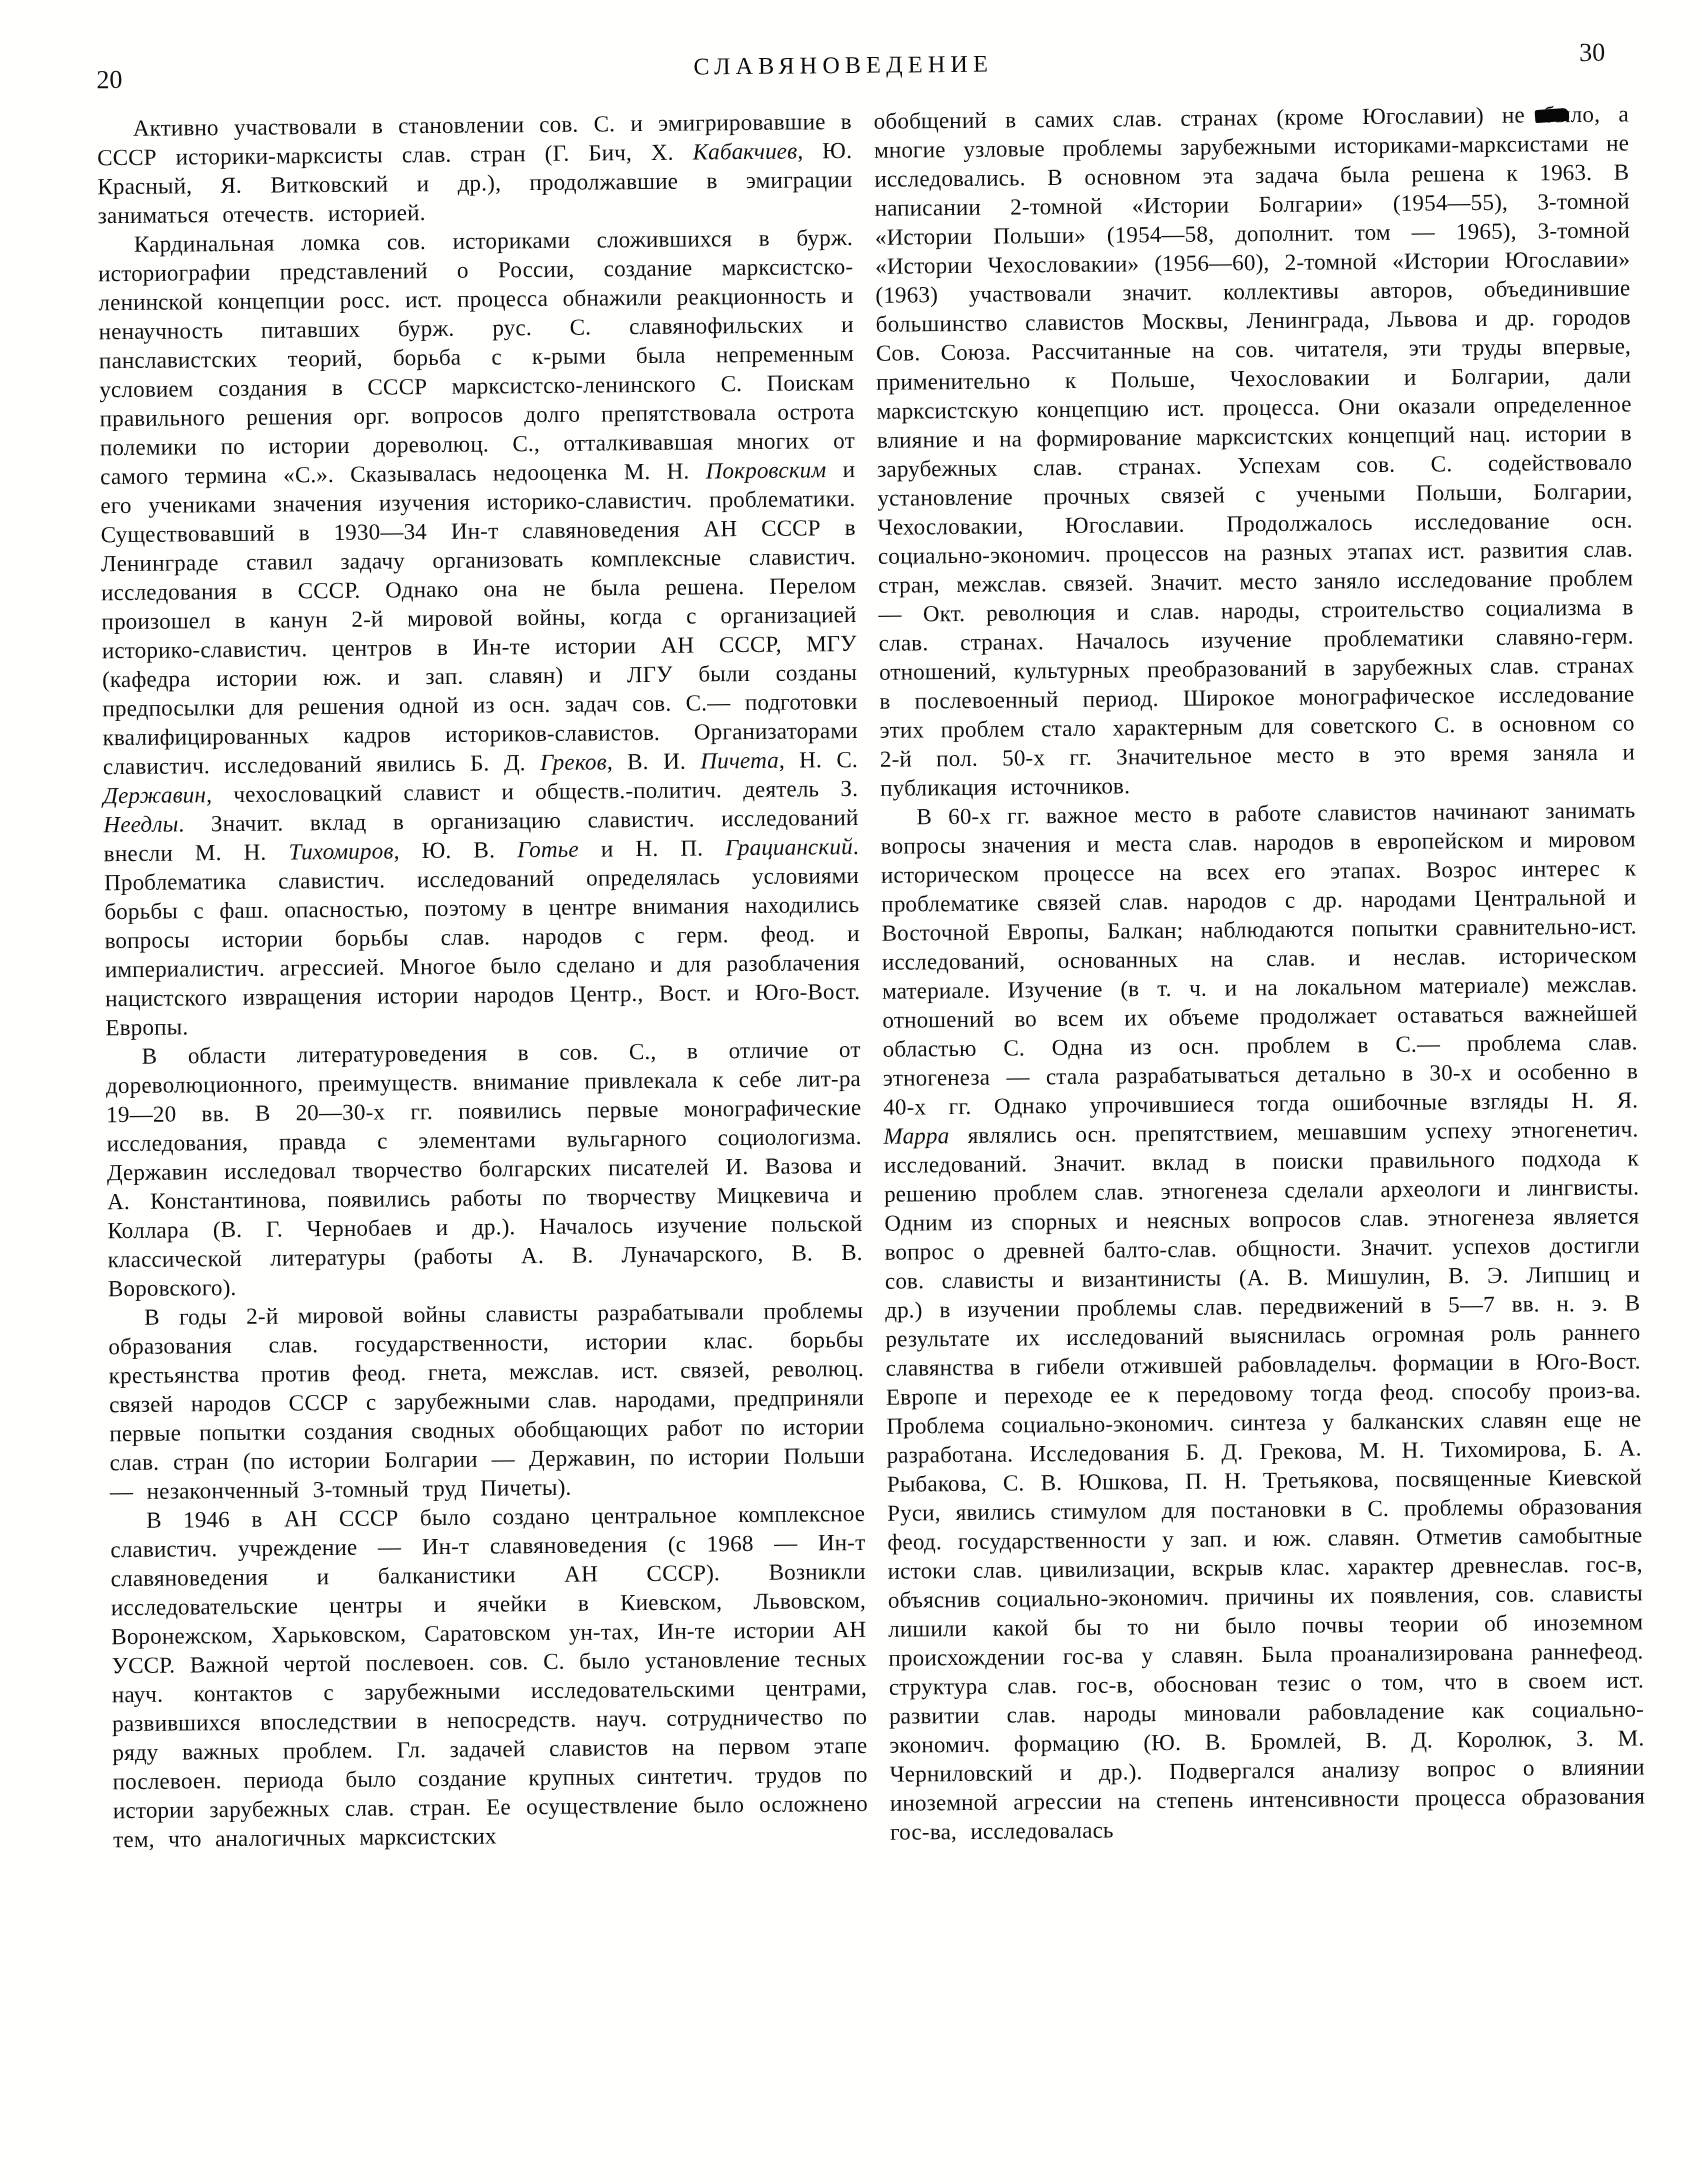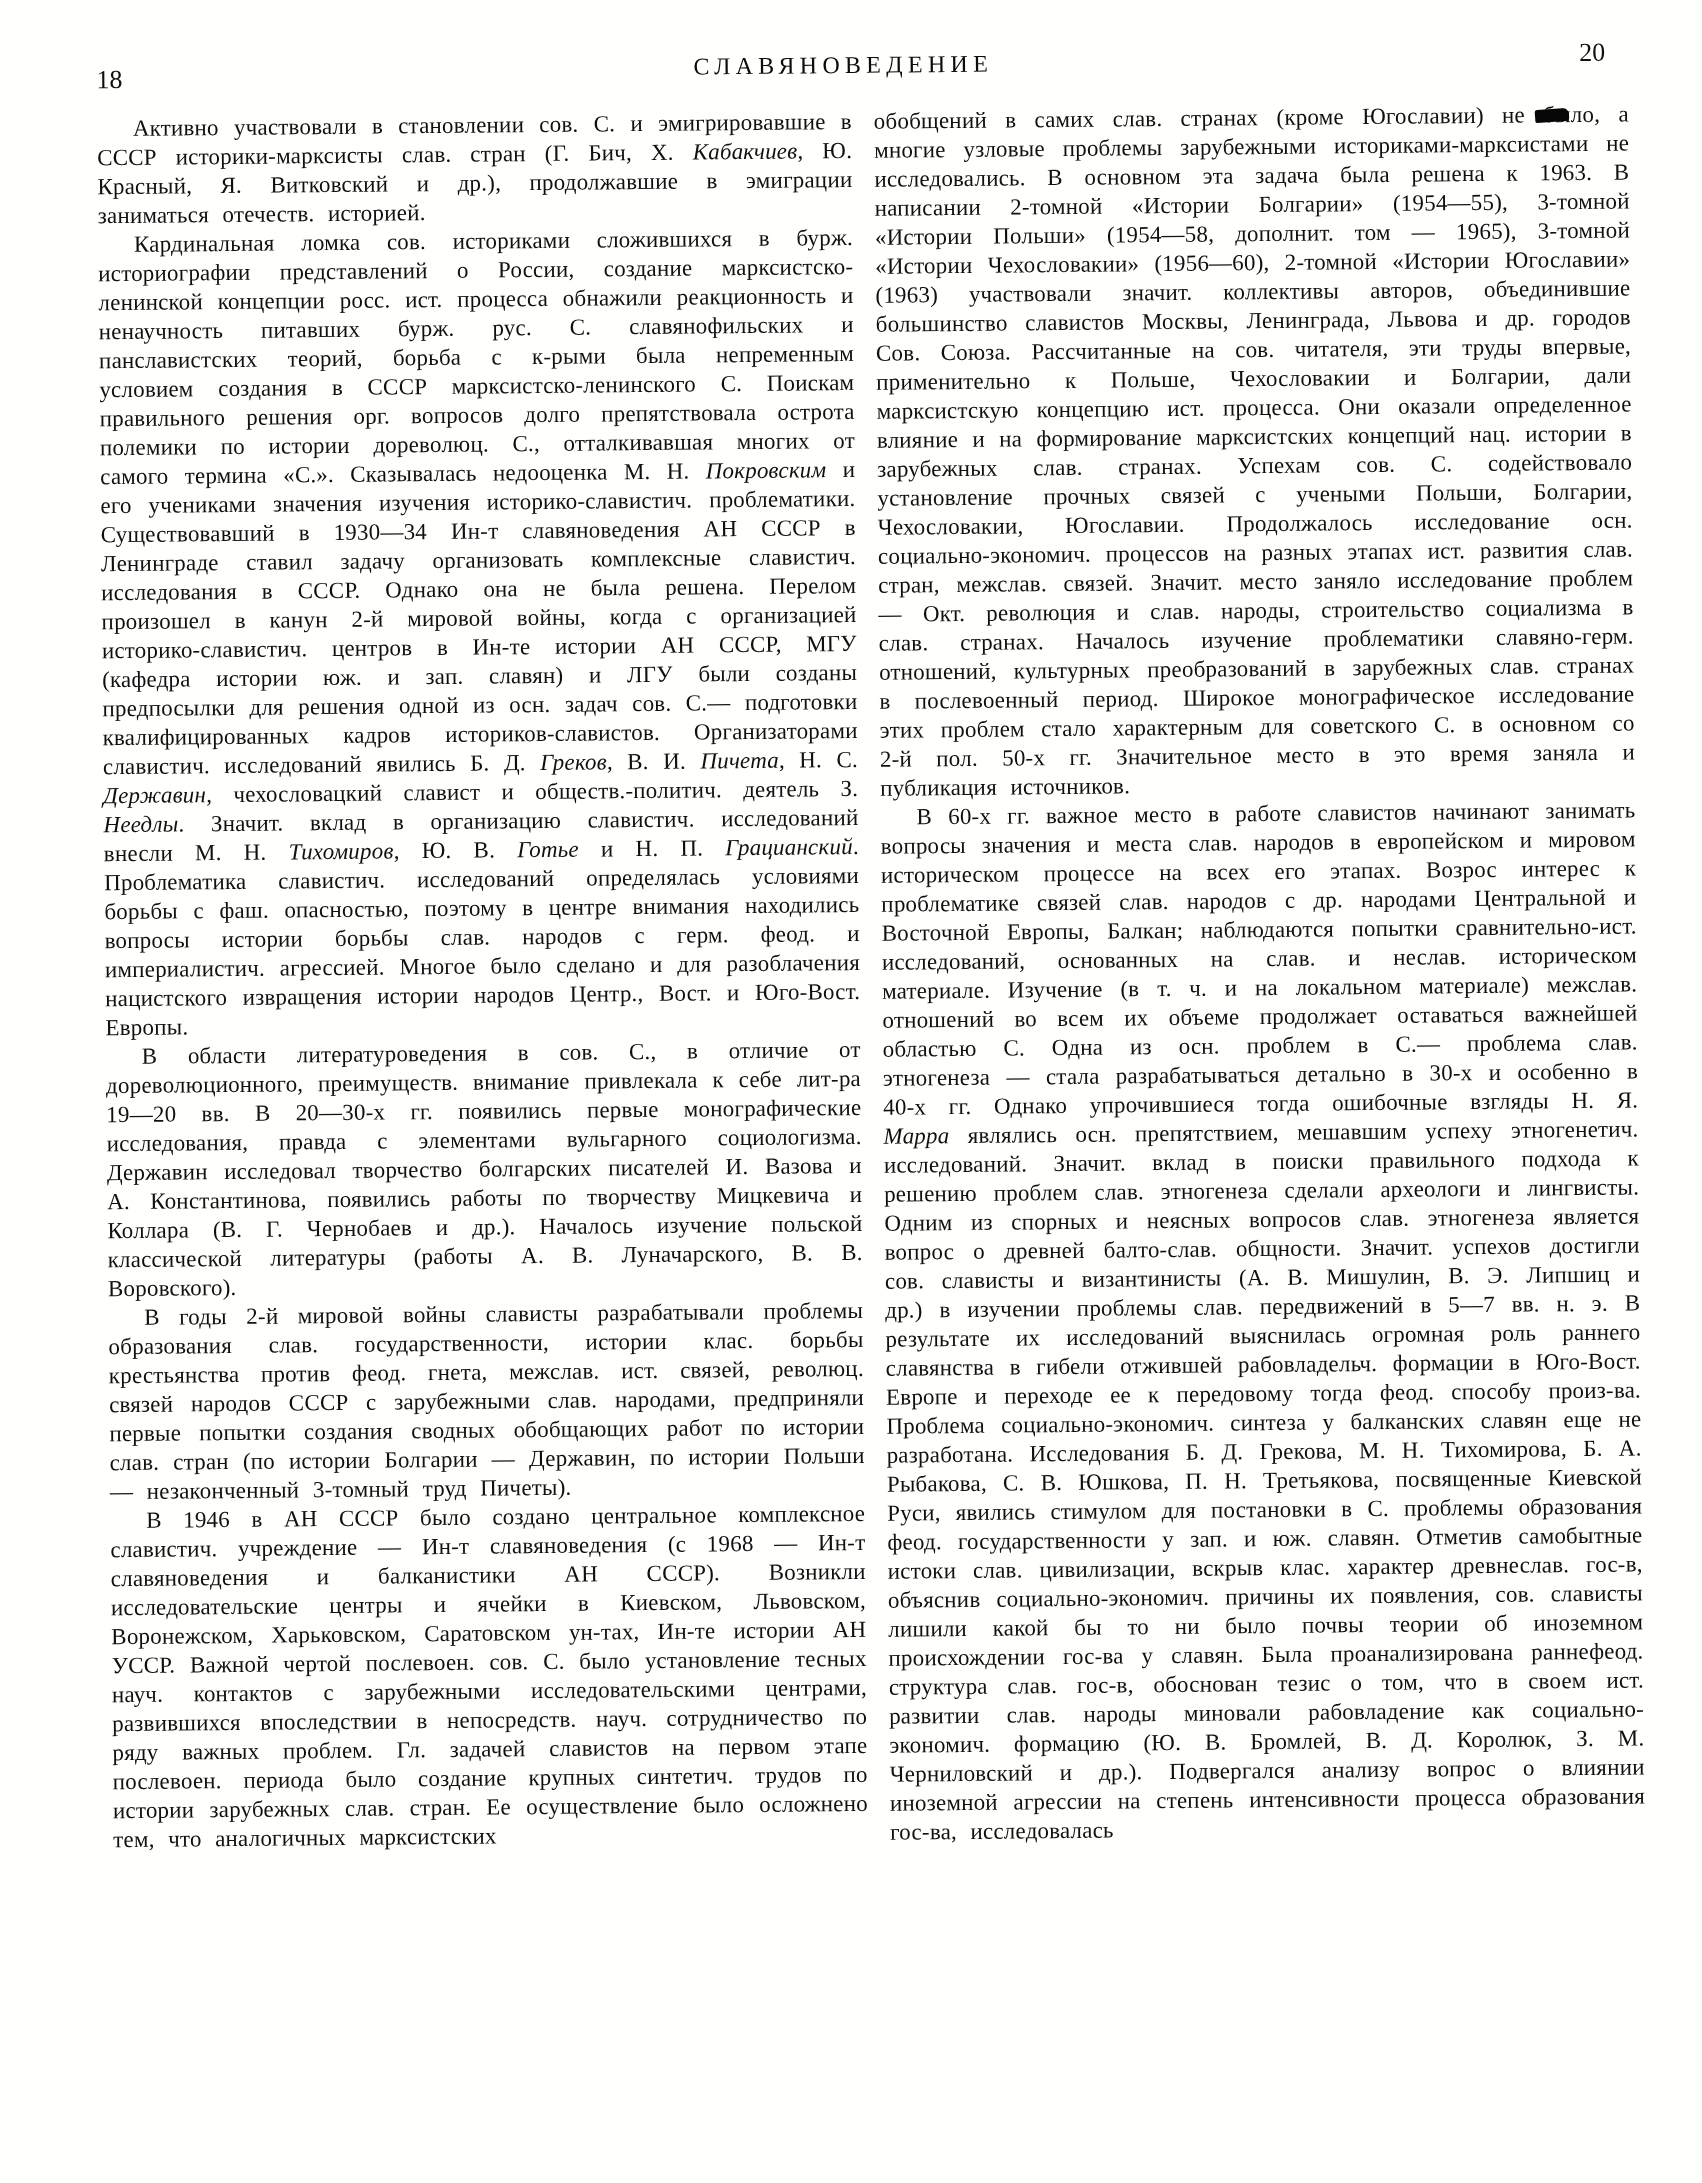--- a/index.html
+++ b/index.html
@@ -66,23 +66,23 @@
     border-radius: 2.3px 5.9px 3.5px 1.8px;
     transform: rotate(-4deg);
   }
 </style>
 </head>
 <body>
 
 <div class="page">
   <div class="scan">
     <div class="page-header">
-      <span class="pagenum pagenum-left">18</span>
+      <span class="pagenum pagenum-left">20</span>
       <div class="running-title">СЛАВЯНОВЕДЕНИЕ</div>
-      <span class="pagenum pagenum-right">20</span>
+      <span class="pagenum pagenum-right">30</span>
     </div>
     <div class="columns">
       <div class="col">
           <p class="indent"><span>Активно участвовали в становлении сов. С. и эмигрировавшие в СССР историки-марксисты слав. стран (Г. Бич, Х. </span><i>Кабакчиев</i><span>, Ю. Красный, Я. Витковский и др.), продолжавшие в эмиграции заниматься отечеств. историей.</span></p>
           <p class="indent"><span>Кардинальная ломка сов. историками сложившихся в бурж. историографии представлений о России, создание марксистско-ленинской концепции росс. ист. процесса обнажили реакционность и ненаучность питавших бурж. рус. С. славянофильских и панславистских теорий, борьба с к-рыми была непременным условием создания в СССР марксистско-ленинского С. Поискам правильного решения орг. вопросов долго препятствовала острота полемики по истории дореволюц. С., отталкивавшая многих от самого термина «С.». Сказывалась недооценка М. Н. </span><i>Покровским</i><span> и его учениками значения изучения историко-славистич. проблематики. Существовавший в 1930—34 Ин-т славяноведения АН СССР в Ленинграде ставил задачу организовать комплексные славистич. исследования в СССР. Однако она не была решена. Перелом произошел в канун 2-й мировой войны, когда с организацией историко-славистич. центров в Ин-те истории АН СССР, МГУ (кафедра истории юж. и зап. славян) и ЛГУ были созданы предпосылки для решения одной из осн. задач сов. С.— подготовки квалифицированных кадров историков-славистов. Организаторами славистич. исследований явились Б. Д. </span><i>Греков</i><span>, В. И. </span><i>Пичета</i><span>, Н. С. </span><i>Державин</i><span>, чехословацкий славист и обществ.-политич. деятель З. </span><i>Неедлы</i><span>. Значит. вклад в организацию славистич. исследований внесли М. Н. </span><i>Тихомиров</i><span>, Ю. В. </span><i>Готье</i><span> и Н. П. </span><i>Грацианский</i><span>. Проблематика славистич. исследований определялась условиями борьбы с фаш. опасностью, поэтому в центре внимания находились вопросы истории борьбы слав. народов с герм. феод. и империалистич. агрессией. Многое было сделано и для разоблачения нацистского извращения истории народов Центр., Вост. и Юго-Вост. Европы.</span></p>
           <p class="indent"><span>В области литературоведения в сов. С., в отличие от дореволюционного, преимуществ. внимание привлекала к себе лит-ра 19—20 вв. В 20—30-х гг. появились первые монографические исследования, правда с элементами вульгарного социологизма. Державин исследовал творчество болгарских писателей И. Вазова и А. Константинова, появились работы по творчеству Мицкевича и Коллара (В. Г. Чернобаев и др.). Началось изучение польской классической литературы (работы А. В. Луначарского, В. В. Воровского).</span></p>
           <p class="indent"><span>В годы 2-й мировой войны слависты разрабатывали проблемы образования слав. государственности, истории клас. борьбы крестьянства против феод. гнета, межслав. ист. связей, революц. связей народов СССР с зарубежными слав. народами, предприняли первые попытки создания сводных обобщающих работ по истории слав. стран (по истории Болгарии — Державин, по истории Польши — незаконченный 3-томный труд Пичеты).</span></p>
           <p class="indent"><span>В 1946 в АН СССР было создано центральное комплексное славистич. учреждение — Ин-т славяноведения (с 1968 — Ин-т славяноведения и балканистики АН СССР). Возникли исследовательские центры и ячейки в Киевском, Львовском, Воронежском, Харьковском, Саратовском ун-тах, Ин-те истории АН УССР. Важной чертой послевоен. сов. С. было установление тесных науч. контактов с зарубежными исследовательскими центрами, развившихся впоследствии в непосредств. науч. сотрудничество по ряду важных проблем. Гл. задачей славистов на первом этапе послевоен. периода было создание крупных синтетич. трудов по истории зарубежных слав. стран. Ее осуществление было осложнено тем, что аналогичных марксистских</span></p>
         </div>
       <div class="col">

